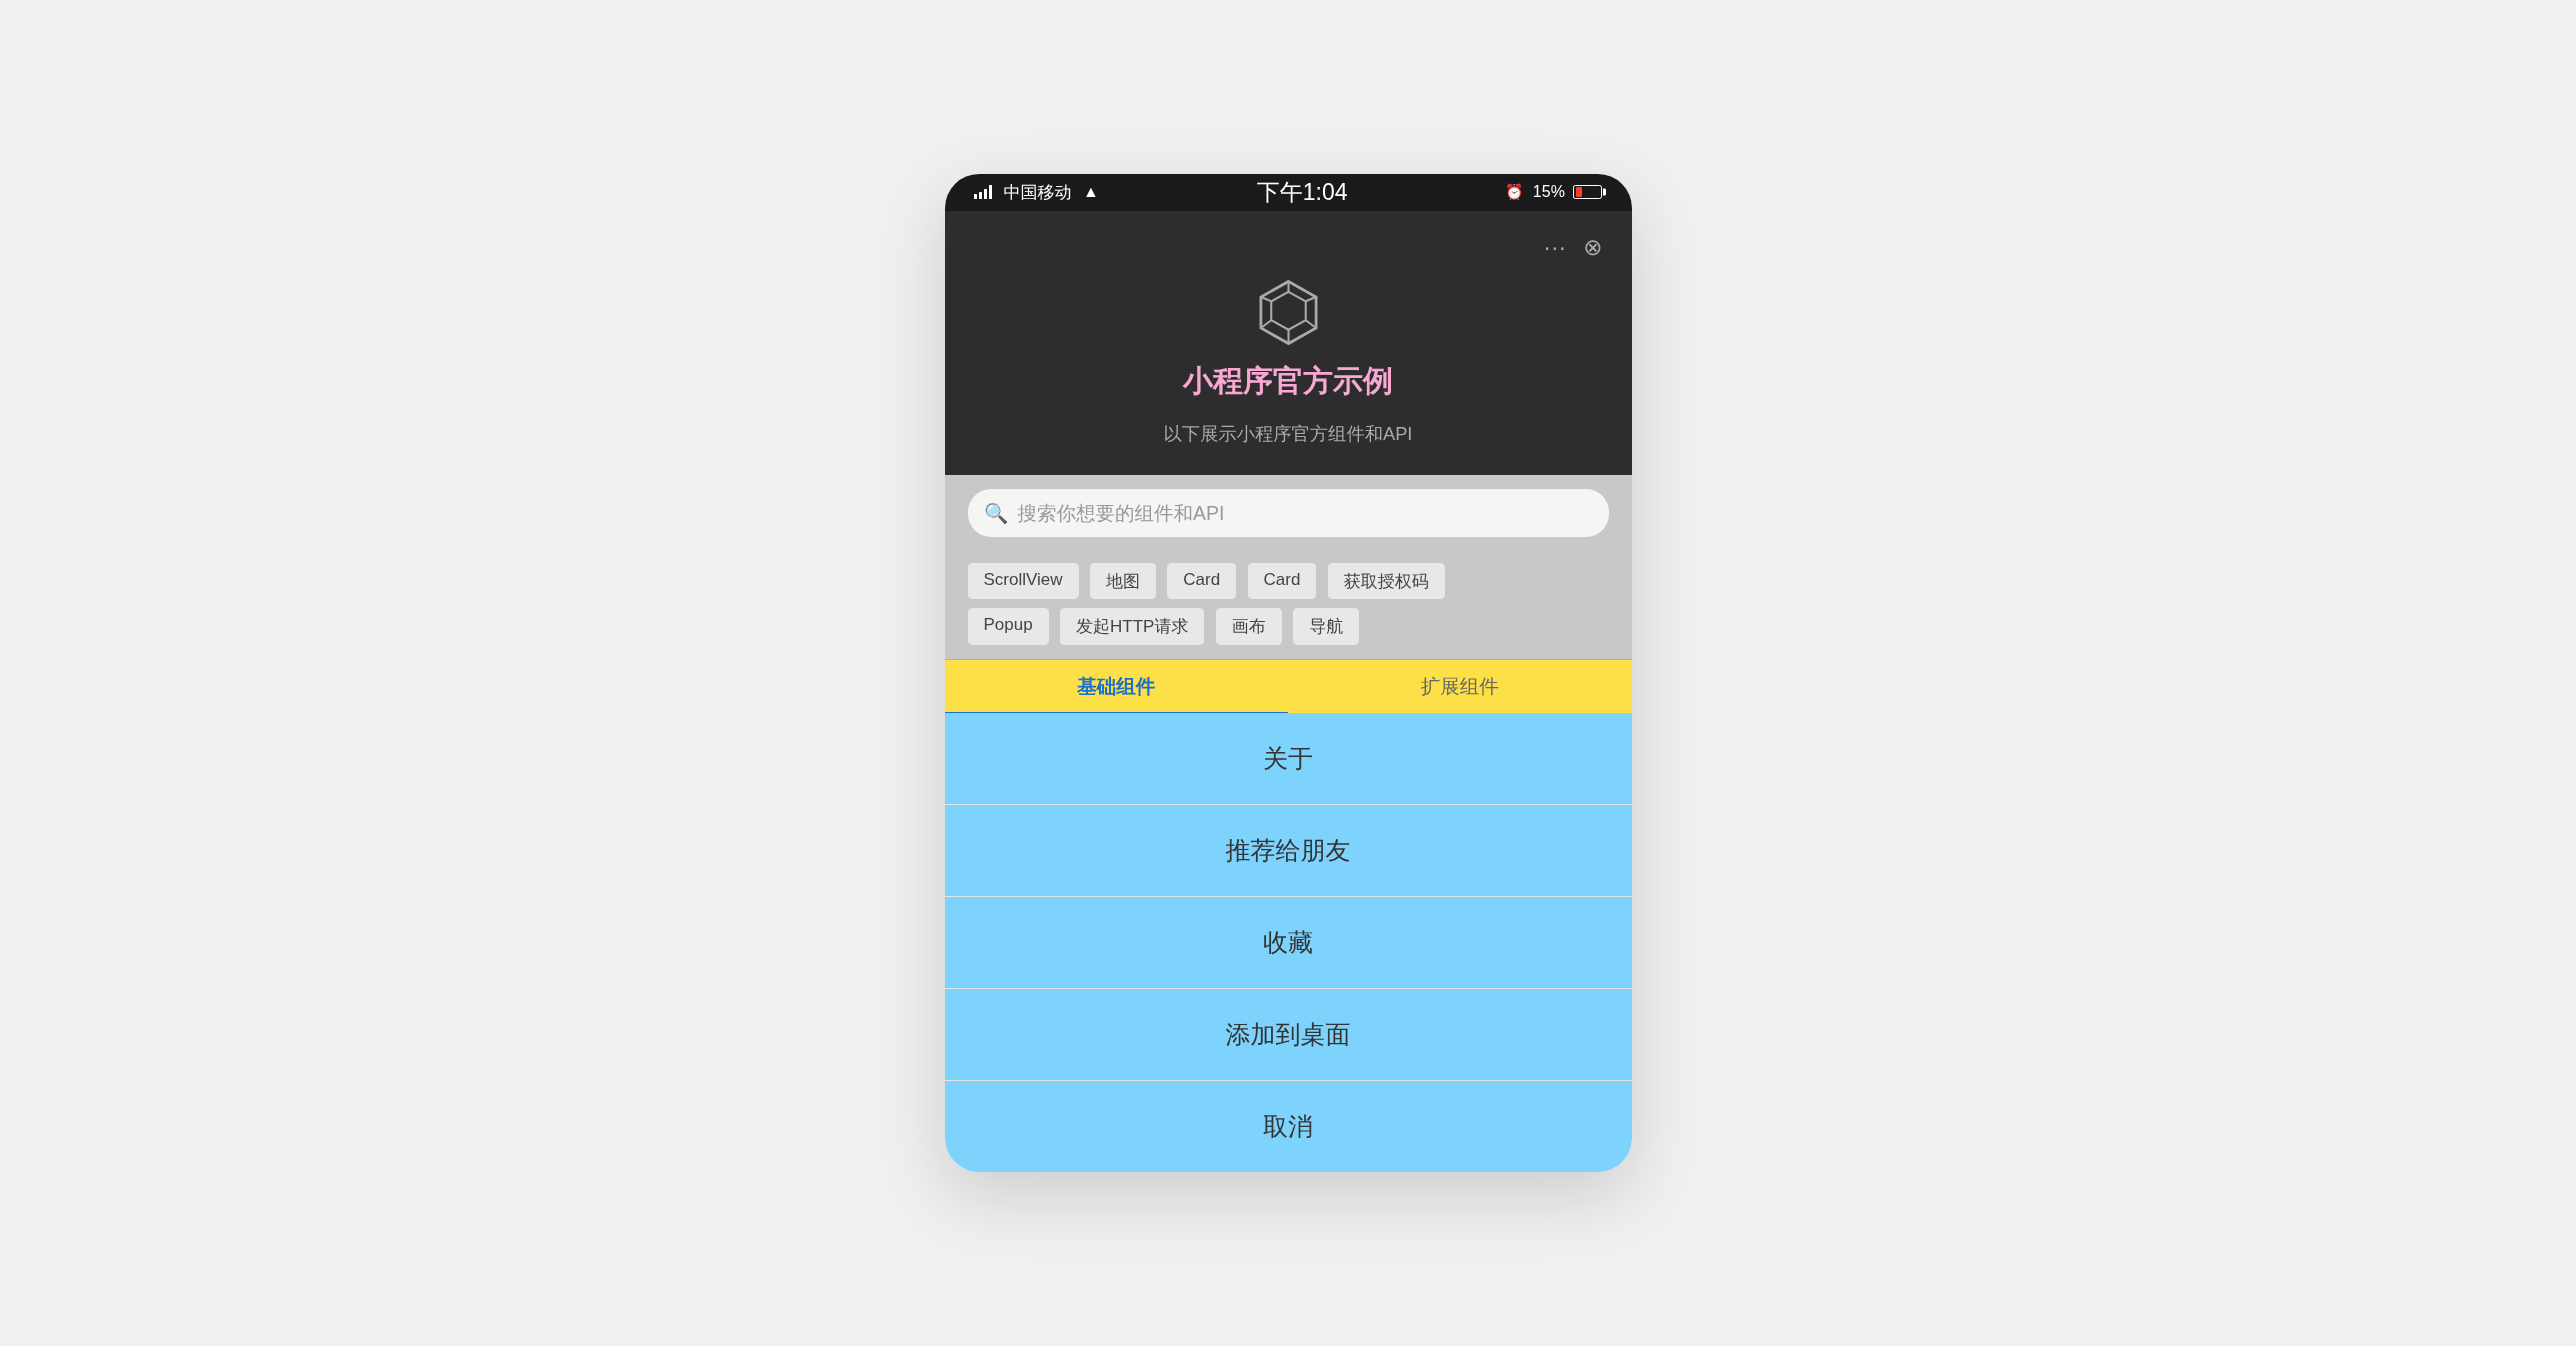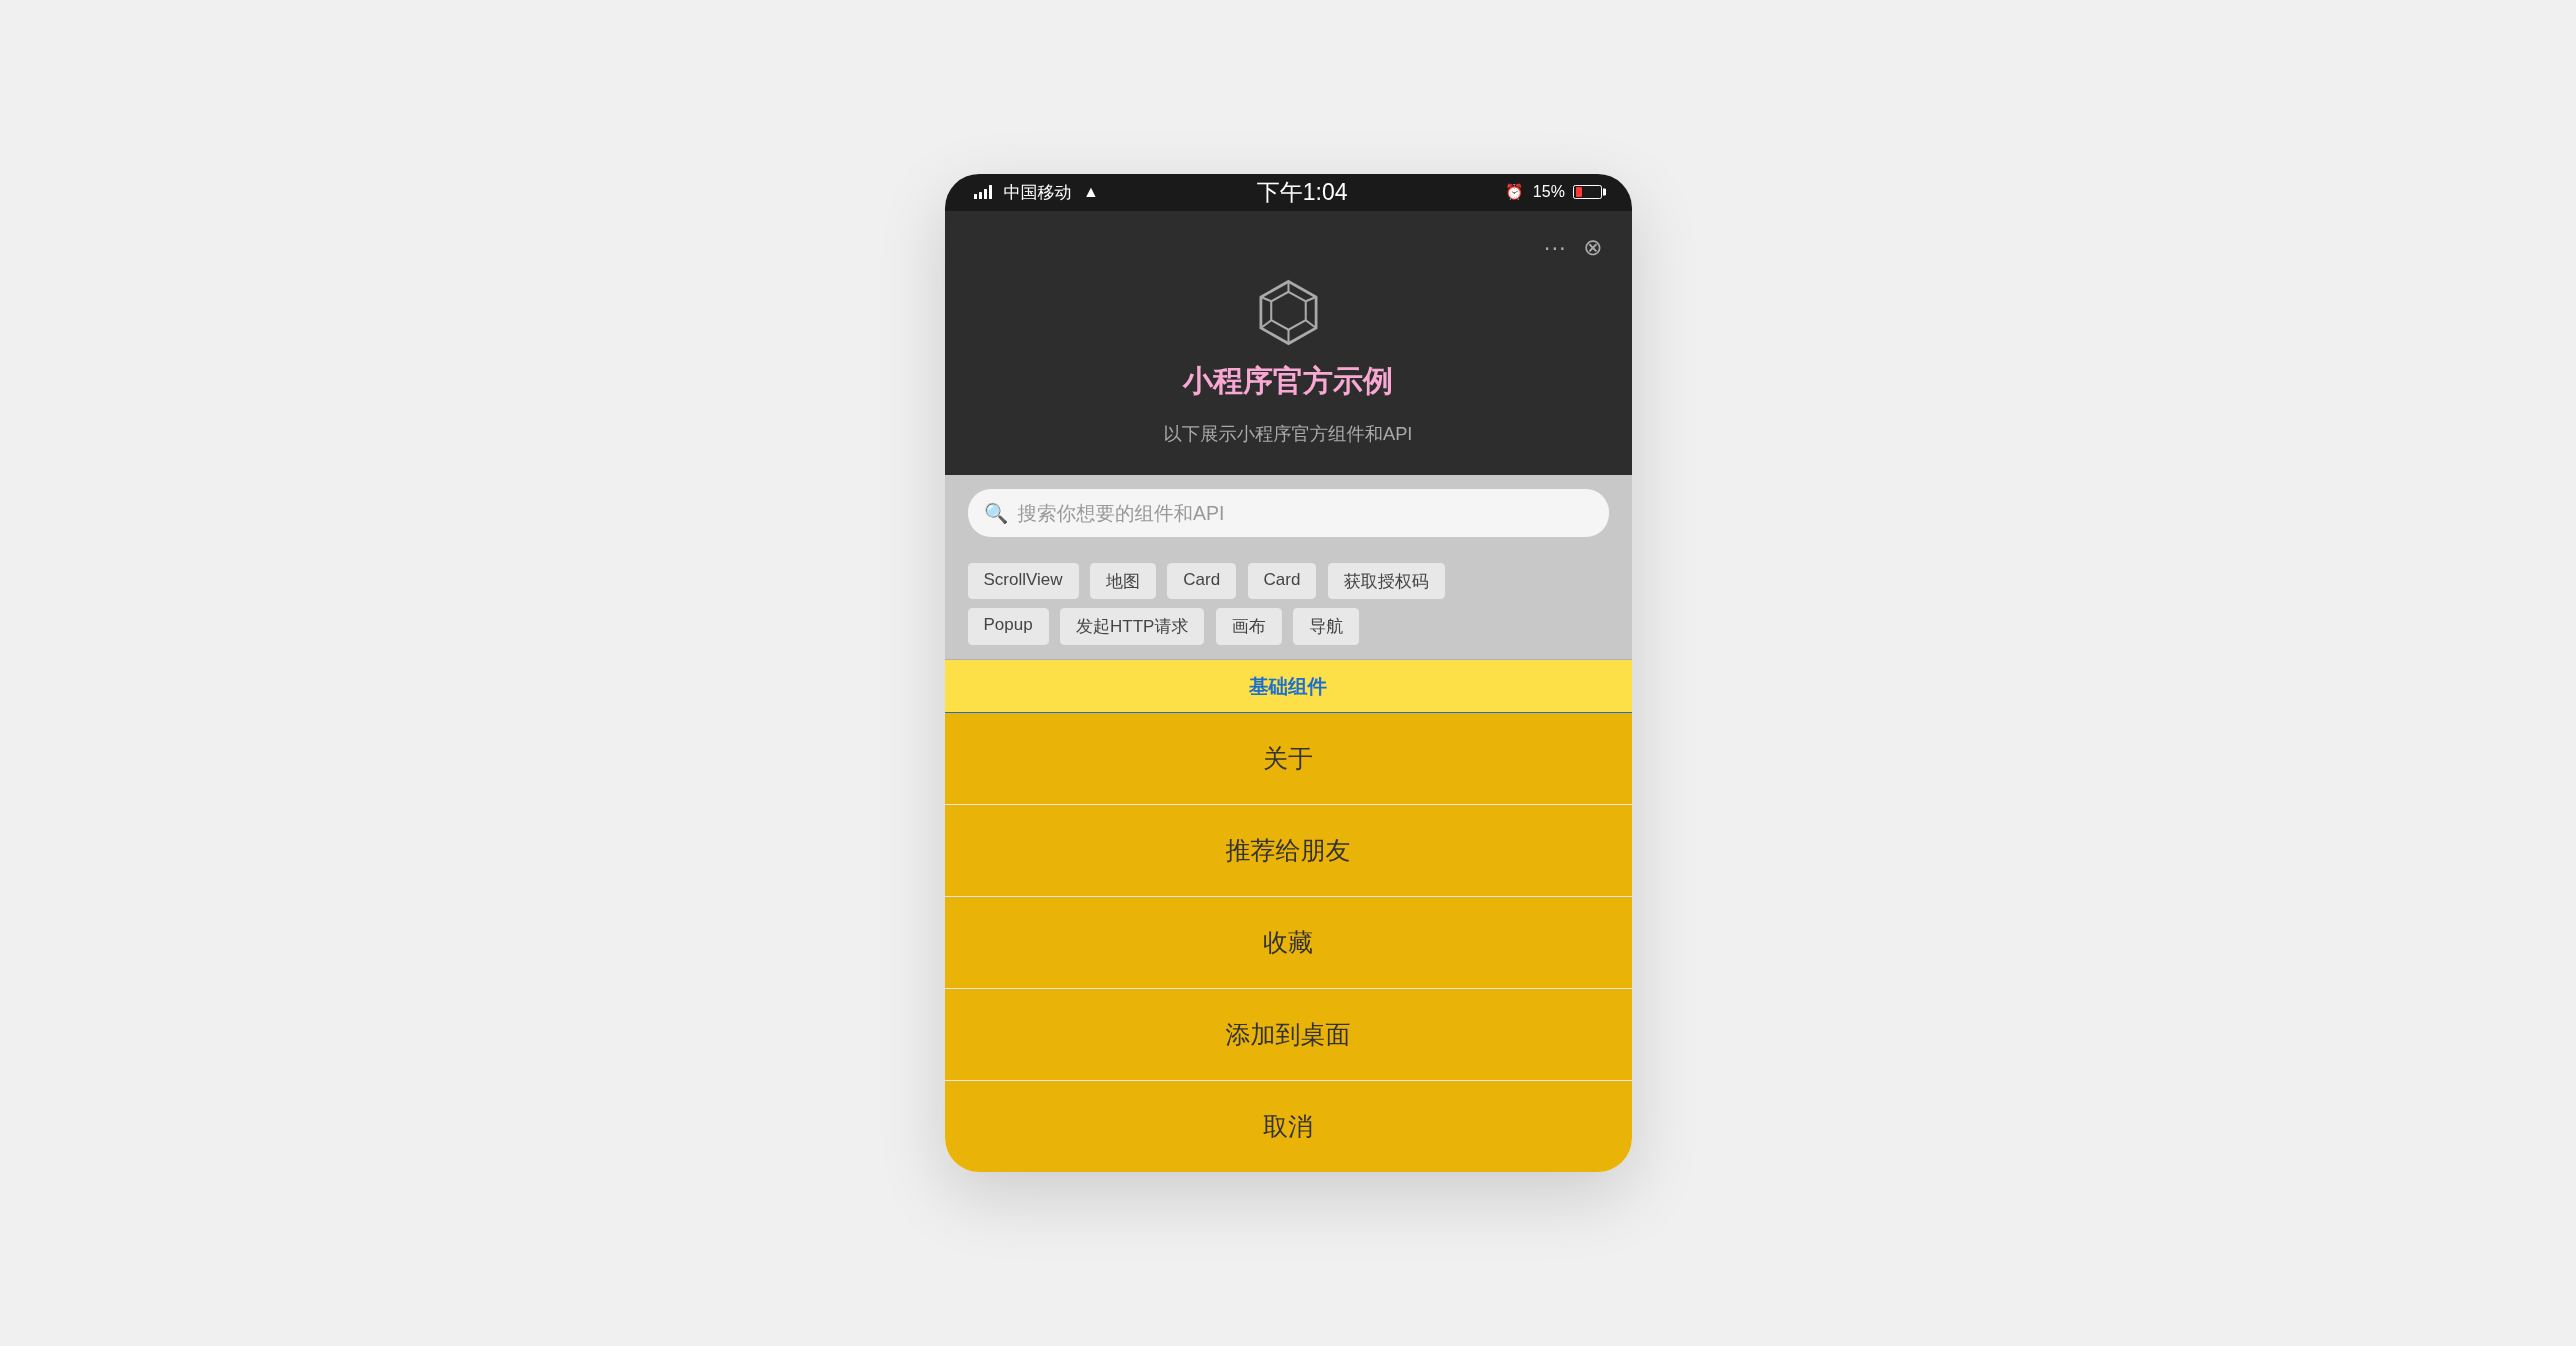--- a/index.html
+++ b/index.html
@@ -234,21 +234,21 @@
       font-weight: 600;
       border-bottom: 1.7px solid #1a6fd4;
     }
 
     .tab-item.inactive {
       color: #666;
     }
 
     
     .menu-list {
-      background: #eab308;
+      background: #7dd3fc;
     }
 
     .menu-item {
       padding: 29px 0;
       text-align: center;
       font-size: 25px;
       color: #333333;
       border-bottom: 0.6px solid #e5e5e5;
       cursor: pointer;
     }
@@ -352,20 +352,21 @@
       <div class="tags-row">
         <span class="tag-item">Popup</span>
         <span class="tag-item">发起HTTP请求</span>
         <span class="tag-item">画布</span>
         <span class="tag-item">导航</span>
       </div>
     </div>
 
     <div class="tab-bar">
       <div class="tab-item active">基础组件</div>
+      <div class="tab-item inactive">扩展组件</div>
     </div>
 
     <div class="menu-list">
       <div class="menu-item">关于</div>
       <div class="menu-item">推荐给朋友</div>
       <div class="menu-item">收藏</div>
       <div class="menu-item">添加到桌面</div>
       <div class="menu-item">取消</div>
     </div>
 

